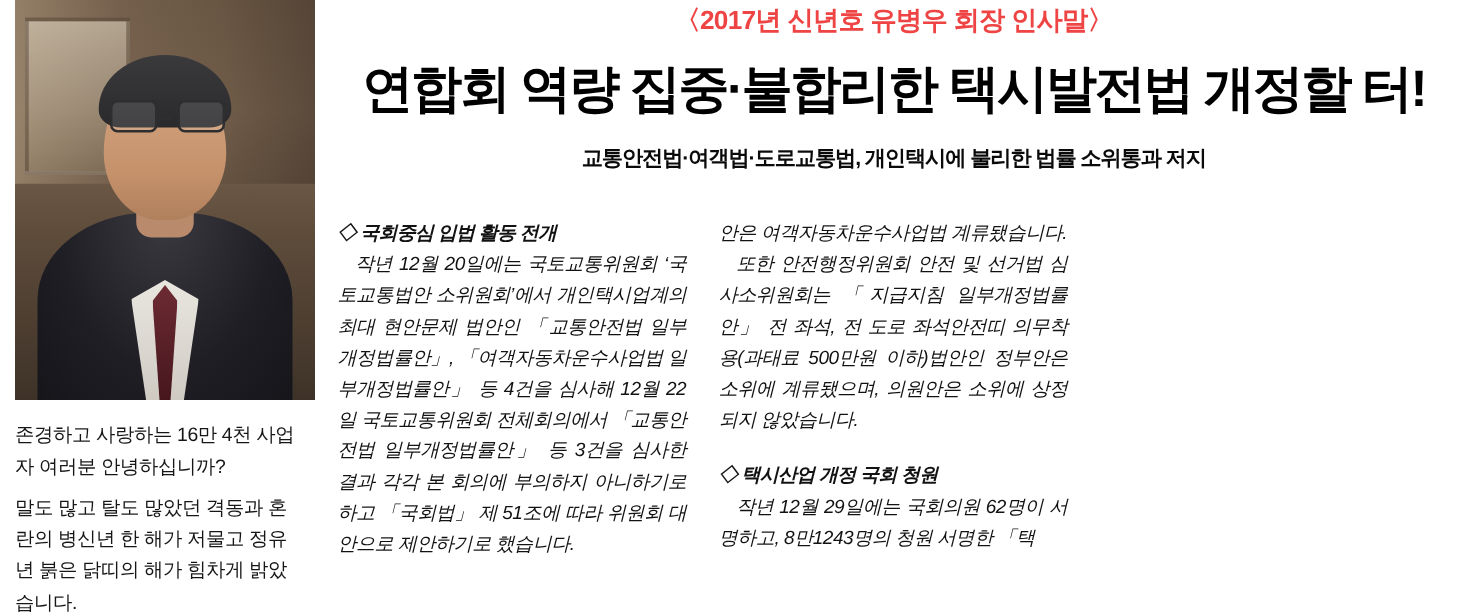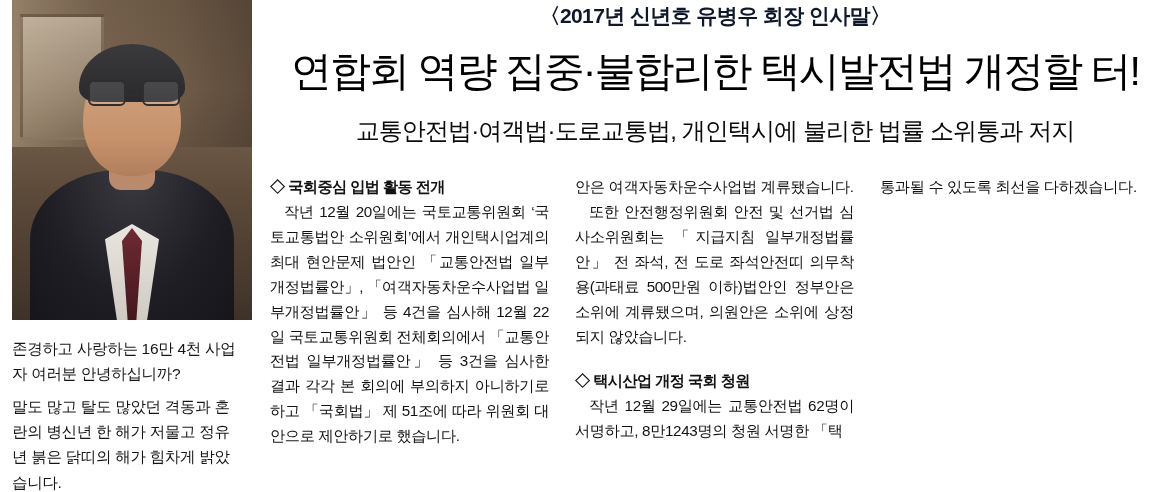--- a/index.html
+++ b/index.html
@@ -158,34 +158,34 @@
     position: absolute;
     left: 270px;
     top: 0;
     width: 890px;
     text-align: center;
   }
   .kicker {
     font-size: 21px;
     font-weight: bold;
     letter-spacing: -0.6px;
-    color: #0f172a;
+    color: #ef4444;
     margin: 2px 0 0 0;
   }
   .headline {
     font-size: 41px;
-    font-weight: normal;
+    font-weight: bold;
     letter-spacing: -2px;
     color: #000000;
     margin: 14px 0 0 0;
     white-space: nowrap;
   }
   .subhead {
-    font-size: 24px;
-    font-weight: normal;
+    font-size: 17px;
+    font-weight: bold;
     letter-spacing: -0.9px;
     color: #0a0a0a;
     margin: 16px 0 0 0;
   }
 
   
   .columns {
     position: absolute;
     left: 270px;
     top: 175px;
@@ -198,20 +198,21 @@
     width: 279px;
     font-size: 15.2px;
     line-height: 1.64;
     letter-spacing: -0.35px;
     color: #121212;
   }
   .col p {
     margin: 0 0 0 0;
     text-align: justify;
     text-justify: inter-character;
+    font-style: italic;
   }
   .col p.indent { text-indent: 14px; }
   .sec-head {
     font-weight: bold;
     letter-spacing: -0.6px;
     margin: 0 0 14px 0;
   }
   .sec-head.spaced { margin-top: 20px; }
 </style>
 </head>
@@ -249,21 +250,20 @@
 
     <div class="col">
       <p class="sec-head">◇ 국회중심 입법 활동 전개</p>
       <p class="indent">작년 12월 20일에는 국토교통위원회 ‘국토교통법안 소위원회’에서 개인택시업계의 최대 현안문제 법안인 「교통안전법 일부개정법률안」, 「여객자동차운수사업법 일부개정법률안」 등 4건을 심사해 12월 22일 국토교통위원회 전체회의에서 「교통안전법 일부개정법률안」 등 3건을 심사한 결과 각각 본 회의에 부의하지 아니하기로 하고 「국회법」 제 51조에 따라 위원회 대안으로 제안하기로 했습니다.</p>
     </div>
 
     <div class="col">
       <p>안은 여객자동차운수사업법 계류됐습니다.</p>
       <p class="indent">또한 안전행정위원회 안전 및 선거법 심사소위원회는 「지급지침 일부개정법률안」 전 좌석, 전 도로 좌석안전띠 의무착용(과태료 500만원 이하)법안인 정부안은 소위에 계류됐으며, 의원안은 소위에 상정되지 않았습니다.</p>
       <p class="sec-head spaced">◇ 택시산업 개정 국회 청원</p>
-      <p class="indent">작년 12월 29일에는 교통안전법 62명이 서명하고, 8만1243명의 청원 서명한 「택</p>
+      <p class="indent">작년 12월 29일에는 국회의원 62명이 서명하고, 8만1243명의 청원 서명한 「택</p>
     </div>
 
     <div class="col">
-      <p>통과될 수 있도록 최선을 다하겠습니다.</p>
     </div>
 
   </div>
 </div>
 
 </body></html>

